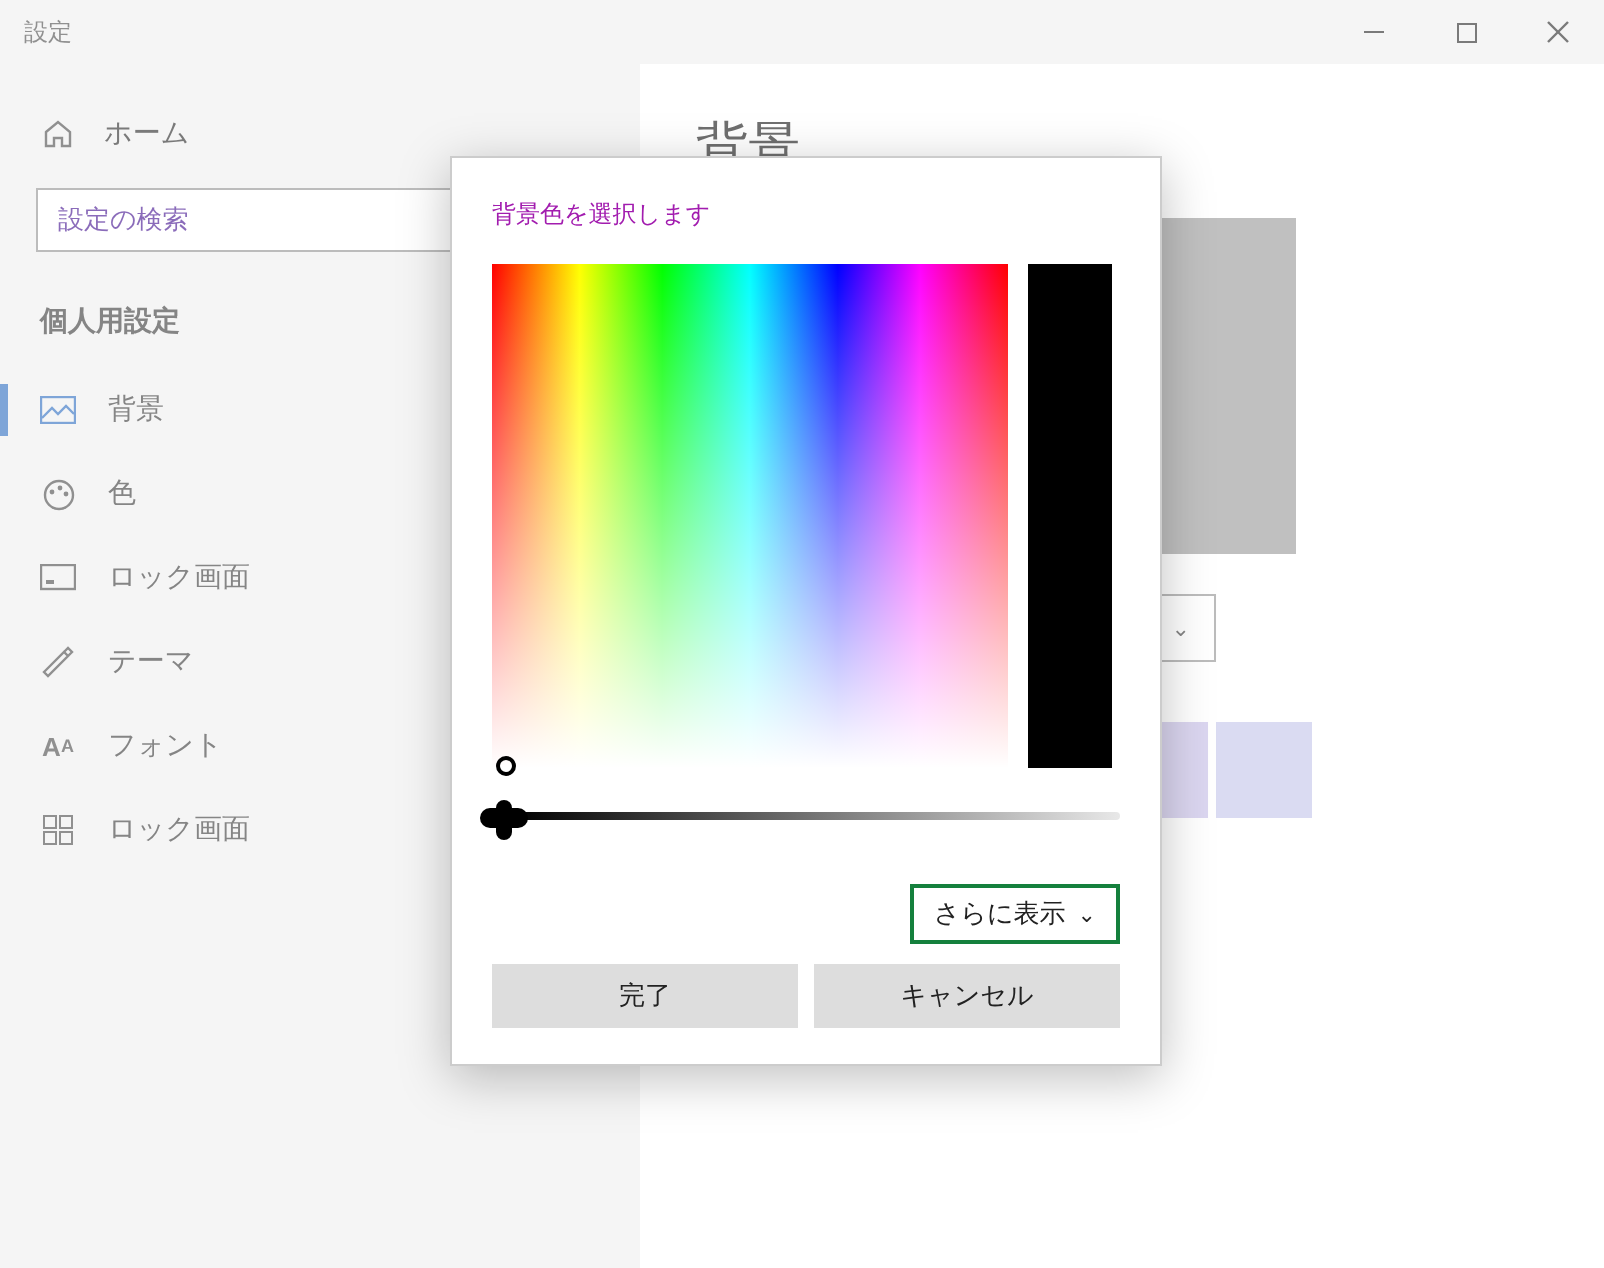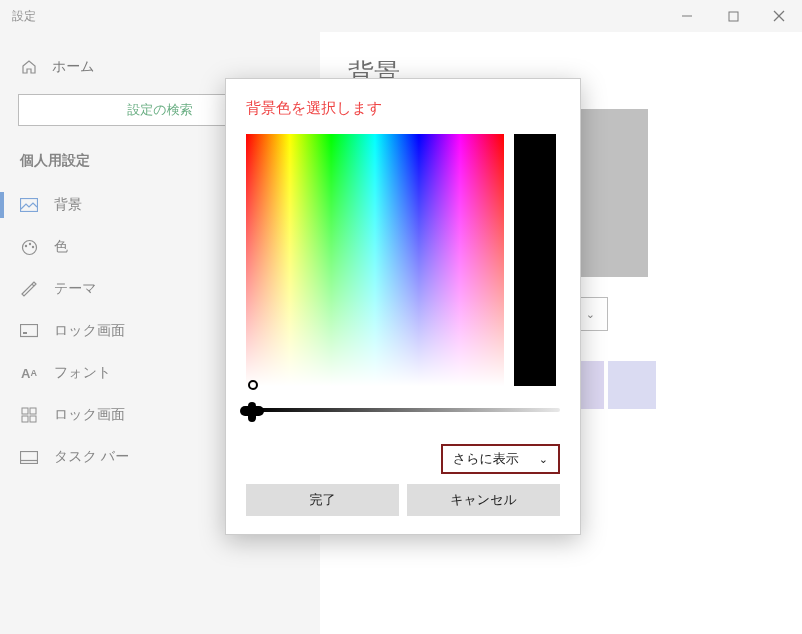--- a/index.html
+++ b/index.html
@@ -6,21 +6,21 @@
 body { width: 802px; height: 634px; overflow: hidden; background: #fff; position: relative; }
 
 .titlebar { height: 32px; display: flex; align-items: center; padding-left: 12px; background: #f0f0f0; }
 .titlebar-title { font-size: 12px; color: #555; text-align: right; }
 .window-controls { margin-left: auto; display: flex; }
 .window-btn { width: 46px; height: 32px; display: flex; align-items: center; justify-content: center; font-size: 14px; }
 
 .main { display: flex; height: calc(634px - 32px); }
 .sidebar { width: 320px; background: #f0f0f0; padding: 16px 0; position: relative; }
 .home-row { display: flex; align-items: center; padding: 10px 20px; gap: 14px; color: #333; font-size: 14px; }
-.search-box { margin: 8px 18px 18px 18px; border: 1px solid #999; background: #fff; padding: 6px 10px; font-size: 13px; color: #15803d; text-align: center; }
+.search-box { margin: 8px 18px 18px 18px; border: 1px solid #999; background: #fff; padding: 6px 10px; font-size: 13px; color: #4c1d95; }
 .section-header { padding: 8px 20px 14px 20px; font-size: 14px; color: #444; font-weight: 700; }
 .nav-item { display: flex; align-items: center; padding: 12px 20px; gap: 16px; color: #444; font-size: 14px; position: relative; }
 .nav-item.active::before { content: ""; position: absolute; left: 0; top: 8px; bottom: 8px; width: 4px; background: #3a76c4; }
 .nav-icon { width: 18px; height: 18px; display: flex; align-items: center; justify-content: center; color: #555; }
 
 .content { flex: 1; padding: 24px 28px; position: relative; }
 .page-title { font-size: 26px; font-weight: 300; color: #222; margin-bottom: 18px; }
 .preview-box { width: 300px; height: 168px; background: #9e9e9e; margin-bottom: 20px; }
 .dropdown { width: 260px; height: 34px; border: 1px solid #999; display: flex; align-items: center; justify-content: flex-end; padding: 0 12px; margin-bottom: 30px; }
 .dropdown-chevron { font-size: 11px; color: #444; }
@@ -29,35 +29,35 @@
 .swatch { width: 48px; height: 48px; }
 .swatch.check { display: flex; align-items: center; justify-content: center; color: #fff; font-size: 18px; }
 
 .custom-row { display: flex; align-items: center; gap: 14px; margin-top: 16px; }
 .plus-btn { width: 40px; height: 40px; background: #e6e6e6; display: flex; align-items: center; justify-content: center; font-size: 20px; color: #555; }
 .custom-label { font-size: 14px; color: #333; }
 
 
 .overlay-dim { position: absolute; inset: 0; background: rgba(255,255,255,0.35); }
 .dialog { position: absolute; left: 225px; top: 78px; width: 356px; background: #fff; border: 1px solid #ccc; box-shadow: 0 6px 24px rgba(0,0,0,0.25); padding: 20px 20px 18px 20px; }
-.dialog-title { font-size: 15px; color: #ef4444; margin-bottom: 16px; }
+.dialog-title { font-size: 12px; color: #a21caf; margin-bottom: 16px; }
 .picker-row { display: flex; gap: 10px; margin-bottom: 18px; }
 .gradient-area { width: 258px; height: 252px; position: relative; background:
   linear-gradient(to bottom, rgba(255,255,255,0) 0%, rgba(255,255,255,1) 100%),
   linear-gradient(to right, #ff0000 0%, #ffff00 17%, #00ff00 33%, #00ffff 50%, #0000ff 67%, #ff00ff 83%, #ff0000 100%);
 }
 .gradient-cursor { position: absolute; left: 2px; bottom: -4px; width: 10px; height: 10px; border: 2px solid #000; border-radius: 50%; background: transparent; }
 .value-strip { width: 42px; height: 252px; background: #000; }
 .hue-slider { position: relative; height: 12px; margin-bottom: 28px; }
 .hue-track { position: absolute; left: 6px; right: 0; top: 4px; height: 4px; background: linear-gradient(to right, #000 0%, #000 1%, #e8e8e8 100%); border-radius: 2px; }
 .hue-thumb { position: absolute; left: 2px; top: -2px; width: 8px; height: 20px; background: #000; border-radius: 4px; }
 .hue-thumb::after { content: ""; position: absolute; left: -8px; top: 4px; width: 24px; height: 10px; background: #000; border-radius: 5px; }
 
 .more-row { display: flex; justify-content: flex-end; margin-bottom: 10px; }
-.more-btn { border: 2px solid #7f1d1d; padding: 4px 10px; font-size: 13px; color: #222; display: flex; align-items: center; gap: 20px; }
+.more-btn { border: 2px solid #15803d; padding: 4px 10px; font-size: 13px; color: #222; display: flex; align-items: center; gap: 6px; }
 .dialog-buttons { display: flex; gap: 8px; justify-content: flex-end; }
 .dlg-btn { flex: 1; height: 32px; background: #ddd; border: none; font-size: 13px; color: #222; }
 
 svg { display: block; }
 </style>
 </head>
 <body>
 
 <div class="titlebar">
   <span class="titlebar-title">設定</span>
@@ -111,58 +111,49 @@
             <circle cx="8.5" cy="8.5" r="7" fill="none" stroke="#555" stroke-width="1.2"></circle>
             <circle cx="5" cy="7" r="1.2" fill="#555"></circle>
             <circle cx="9" cy="5" r="1.2" fill="#555"></circle>
             <circle cx="12" cy="8" r="1.2" fill="#555"></circle>
           </svg>
       </span>
       <span>色</span>
     </div>
     <div class="nav-item">
       <span class="nav-icon">
-        <svg width="16" height="16" viewBox="0 0 16 16">
-            <path d="M2 14 L12 4 L14 6 L4 16 Z M12 4 L14 2 L16 4 L14 6" fill="none" stroke="#555" stroke-width="1.2" transform="translate(-1,-1)"></path>
-          </svg>
-      </span>
-      <span>テーマ</span>
-    </div>
-    <div class="nav-item">
-      <span class="nav-icon">
         <svg width="18" height="14" viewBox="0 0 18 14">
             <rect x="0.5" y="0.5" width="17" height="12" fill="none" stroke="#555" stroke-width="1.2"></rect>
             <rect x="3" y="8" width="4" height="2" fill="#555"></rect>
           </svg>
       </span>
       <span>ロック画面</span>
+    </div>
+    <div class="nav-item">
+      <span class="nav-icon">
+        <svg width="16" height="16" viewBox="0 0 16 16">
+            <path d="M2 14 L12 4 L14 6 L4 16 Z M12 4 L14 2 L16 4 L14 6" fill="none" stroke="#555" stroke-width="1.2" transform="translate(-1,-1)"></path>
+          </svg>
+      </span>
+      <span>テーマ</span>
     </div>
     <div class="nav-item">
       <span class="nav-icon" style="font-size:13px;font-weight:600;color:#555;">A<span style="font-size:9px;">A</span></span>
       <span>フォント</span>
     </div>
     <div class="nav-item">
       <span class="nav-icon">
         <svg width="16" height="16" viewBox="0 0 16 16">
             <rect x="1" y="1" width="6" height="6" fill="none" stroke="#555"></rect>
             <rect x="9" y="1" width="6" height="6" fill="none" stroke="#555"></rect>
             <rect x="1" y="9" width="6" height="6" fill="none" stroke="#555"></rect>
             <rect x="9" y="9" width="6" height="6" fill="none" stroke="#555"></rect>
           </svg>
       </span>
       <span>ロック画面</span>
-    </div>
-    <div class="nav-item">
-      <span class="nav-icon">
-        <svg width="18" height="13" viewBox="0 0 18 13">
-            <rect x="0.5" y="0.5" width="17" height="12" fill="none" stroke="#555" stroke-width="1.2"></rect>
-            <line x1="0.5" y1="9.5" x2="17.5" y2="9.5" stroke="#555" stroke-width="1.2"></line>
-          </svg>
-      </span>
-      <span>タスク バー</span>
     </div>
   </div>
 
   <div class="content">
     <div class="page-title">背景</div>
     <div class="preview-box"></div>
     <div class="dropdown">
       <span class="dropdown-chevron">⌄</span>
     </div>
     <div class="swatches">

